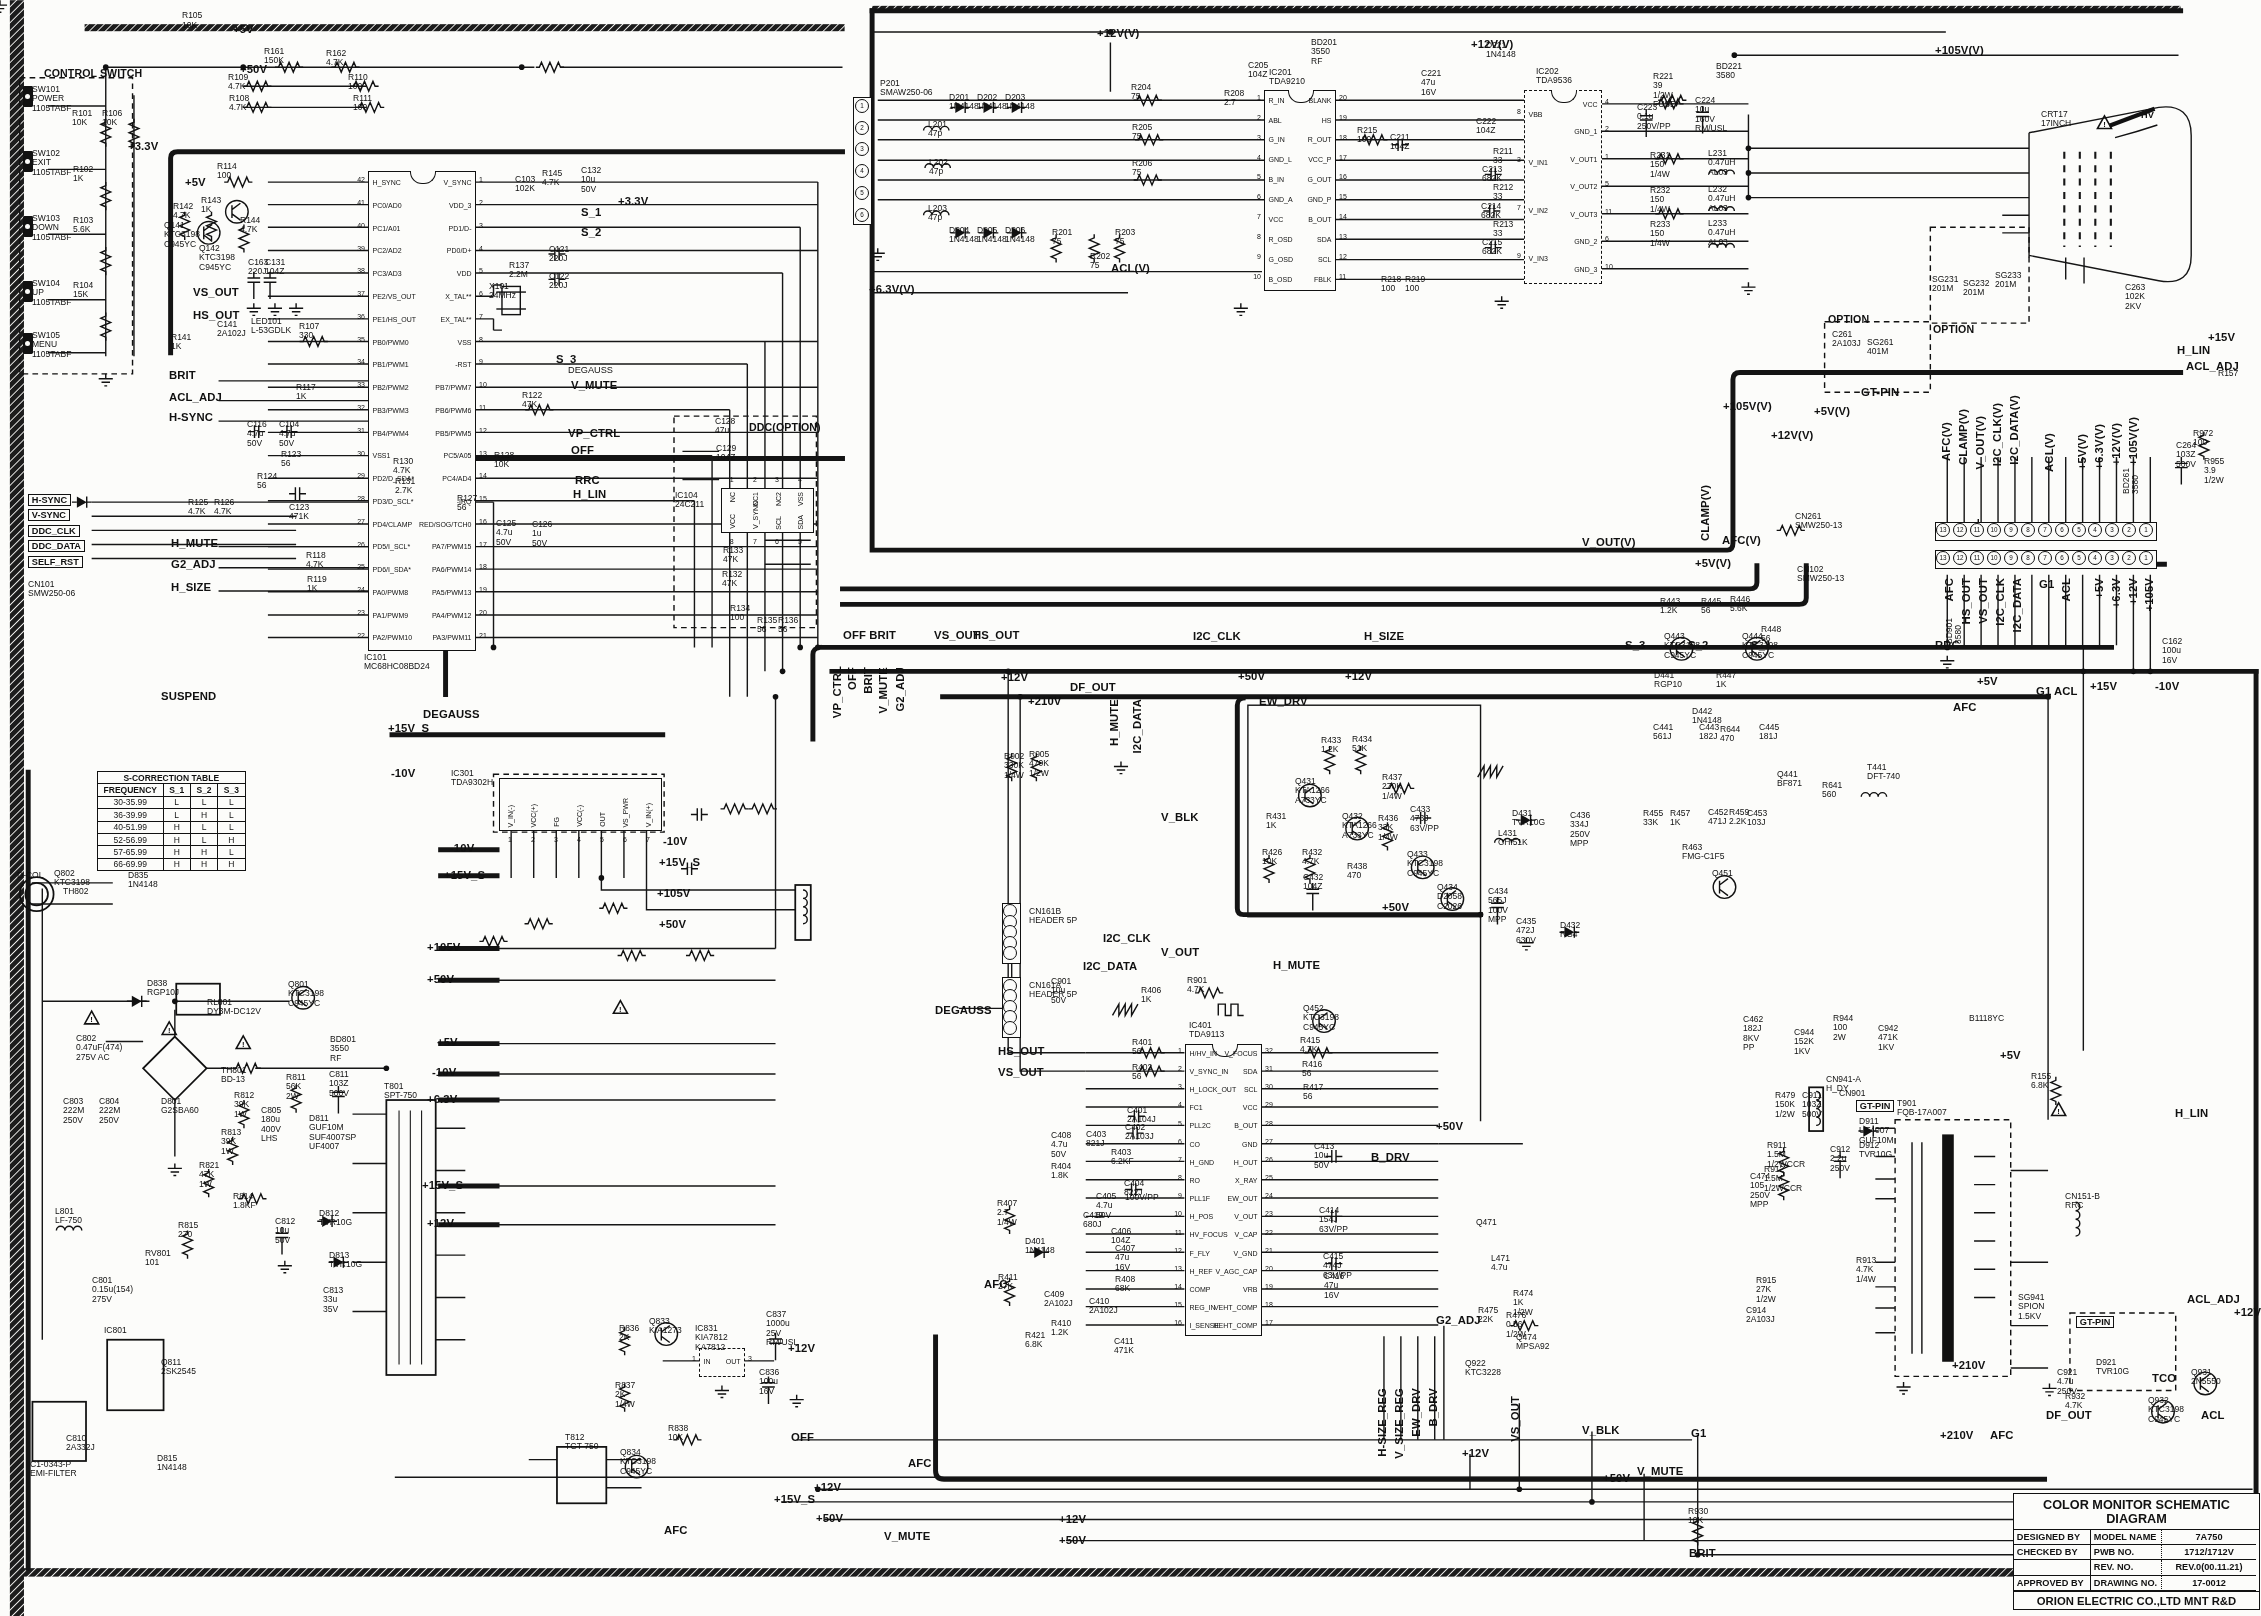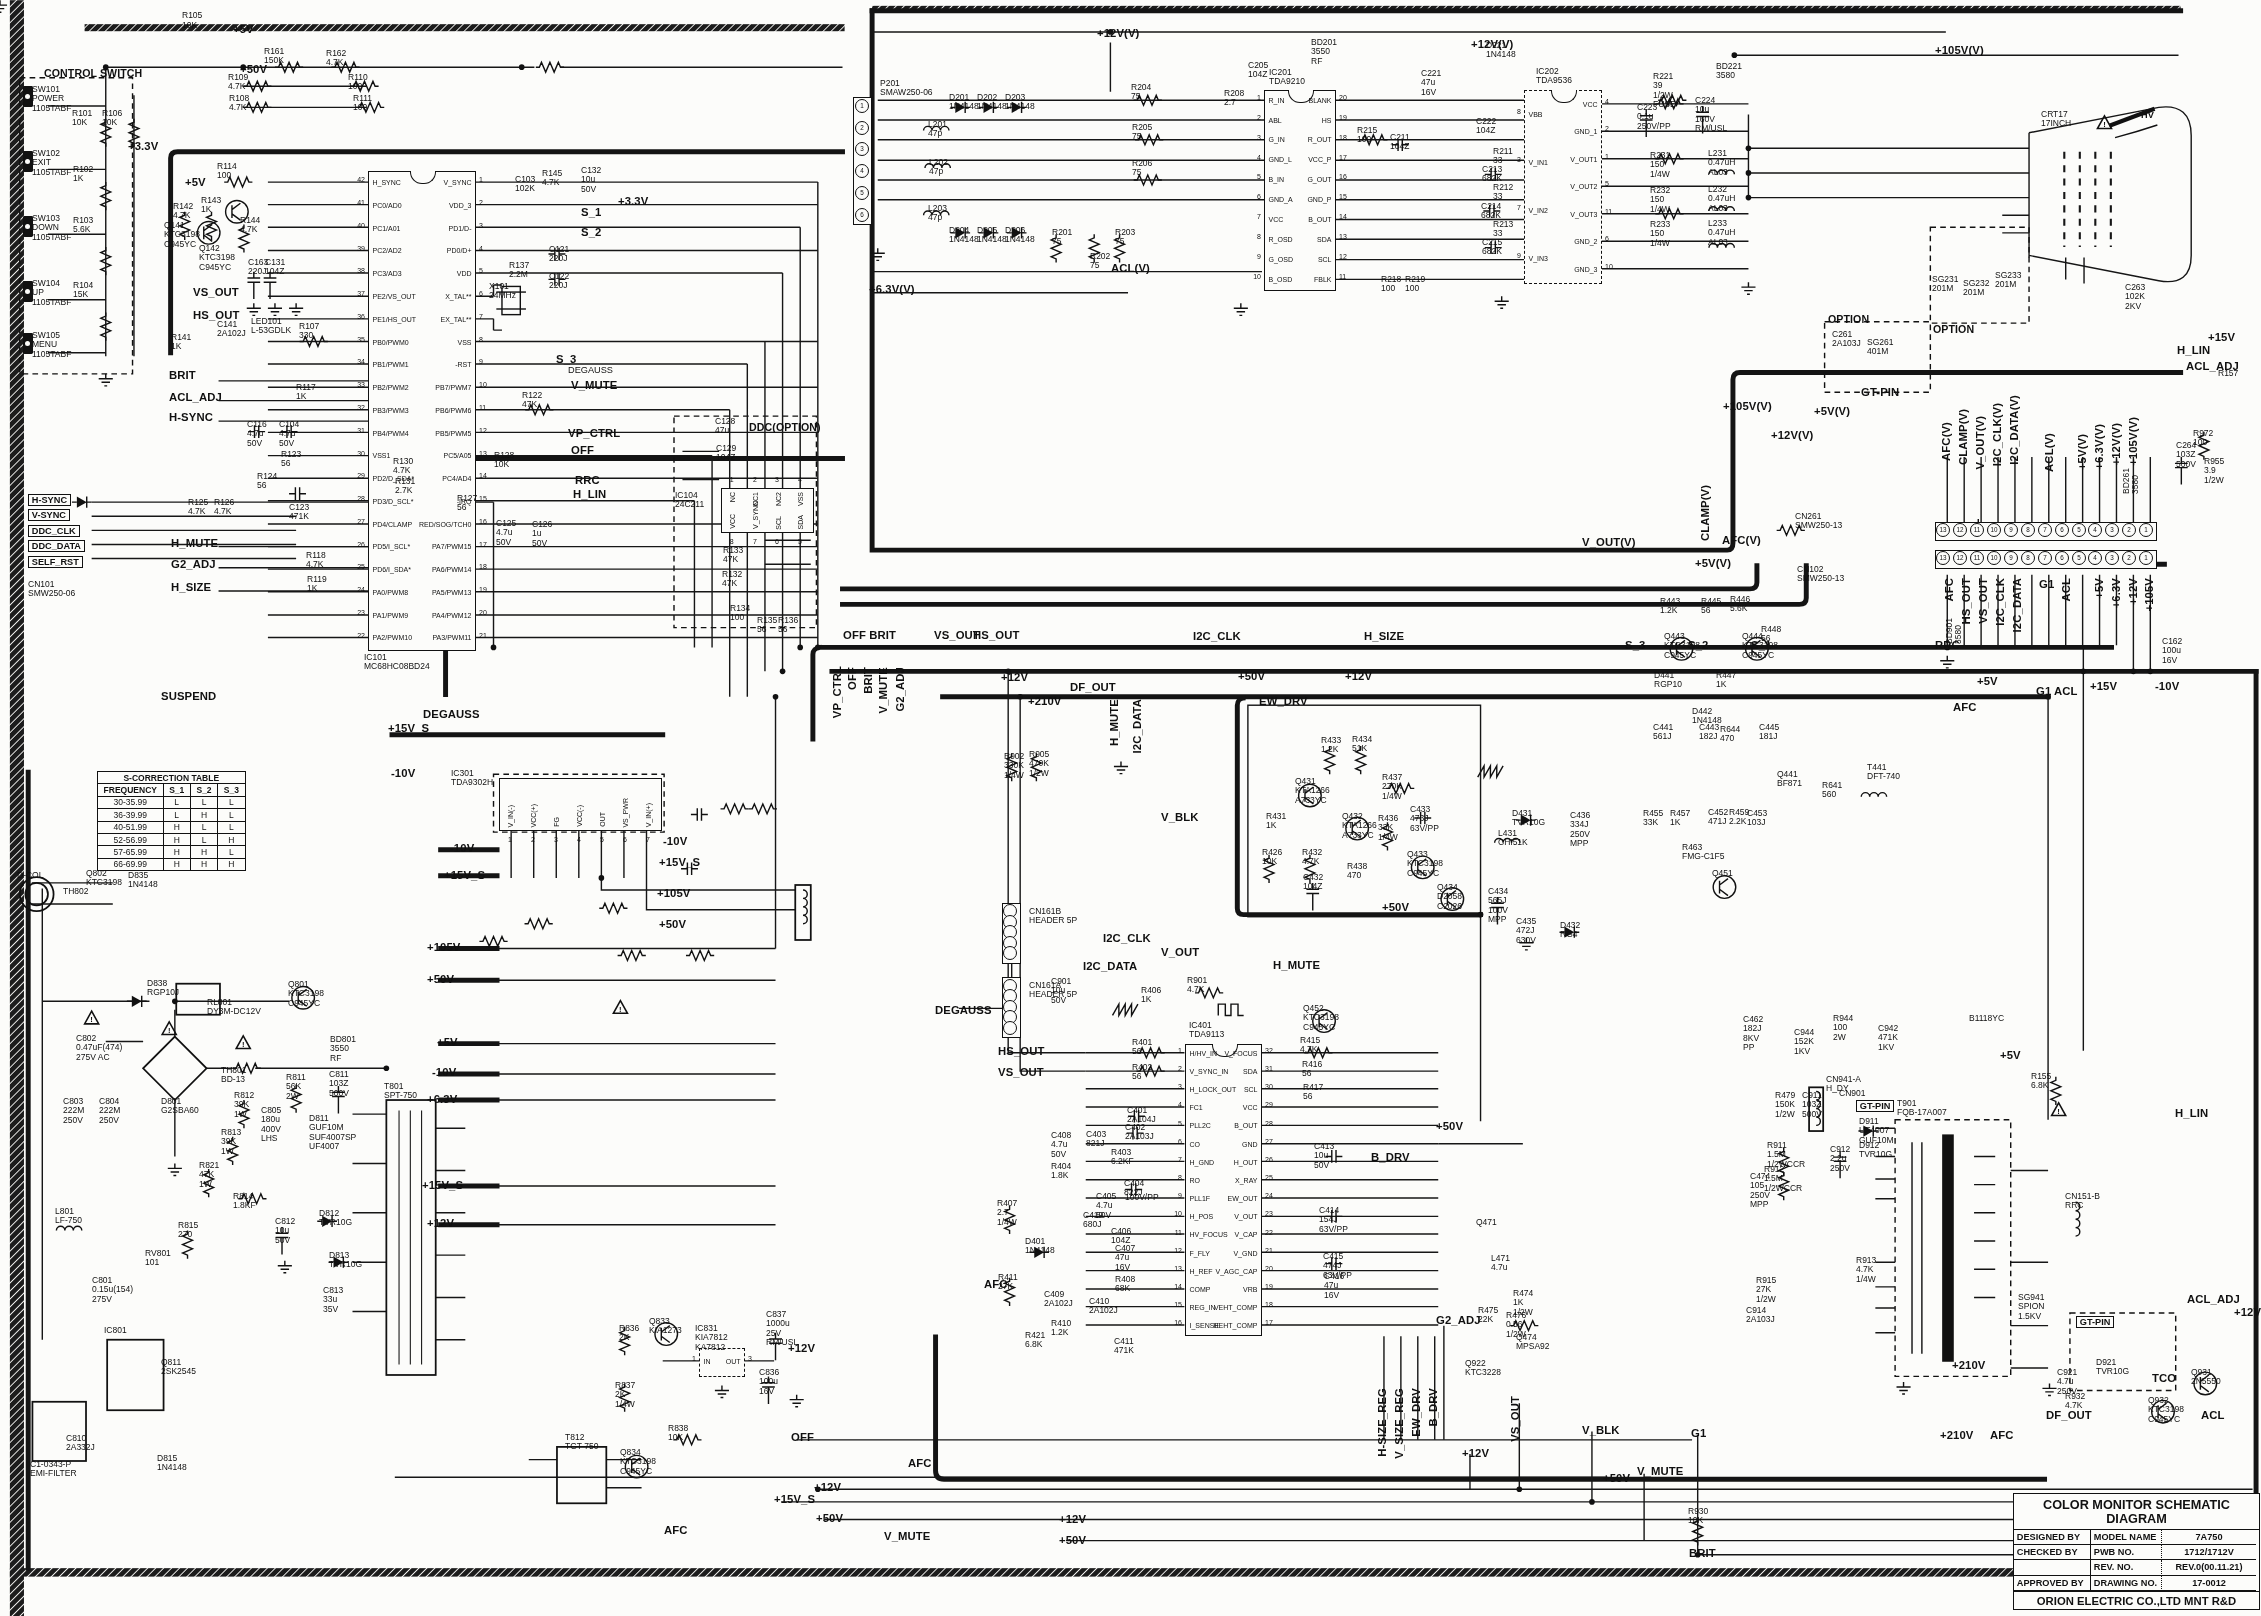--- a/index.html
+++ b/index.html
@@ -1081,21 +1081,21 @@
       <span class="lbl b" style="left: 1637px; top: 1465px;">V_MUTE</span>
       <span class="lbl b" style="left: 1603px; top: 1472px;">+50V</span>
       <span class="lbl b" style="left: 1691px; top: 1427px;">G1</span>
       <span class="lbl b" style="left: 1582px; top: 1424px;">V_BLK</span>
       <span class="lbl b v" style="left: 1509px; top: 1396px;">VS_OUT</span>
       <span class="lbl b v" style="left: 1376px; top: 1388px;">H-SIZE_REG</span>
       <span class="lbl b v" style="left: 1393px; top: 1388px;">V_SIZE_REG</span>
       <span class="lbl b v" style="left: 1410px; top: 1388px;">EW_DRV</span>
       <span class="lbl b v" style="left: 1427px; top: 1388px;">B_DRV</span>
       <span class="lbl b" style="left: 1462px; top: 1447px;">+12V</span>
-      <span class="lbl" style="left: 54px; top: 869px; margin-left: 32px;">Q802
+      <span class="lbl" style="left: 54px; top: 869px;">Q802
 KTC3198</span>
       <span class="lbl" style="left: 128px; top: 871px;">D835
 1N4148</span>
       <span class="lbl" style="left: 63px; top: 887px;">TH802</span>
       <span class="lbl" style="left: 207px; top: 998px;">RL801
 DY3M-DC12V</span>
       <span class="lbl" style="left: 147px; top: 979px;">D838
 RGP10J</span>
       <span class="lbl" style="left: 288px; top: 980px;">Q801
 KTC3198

